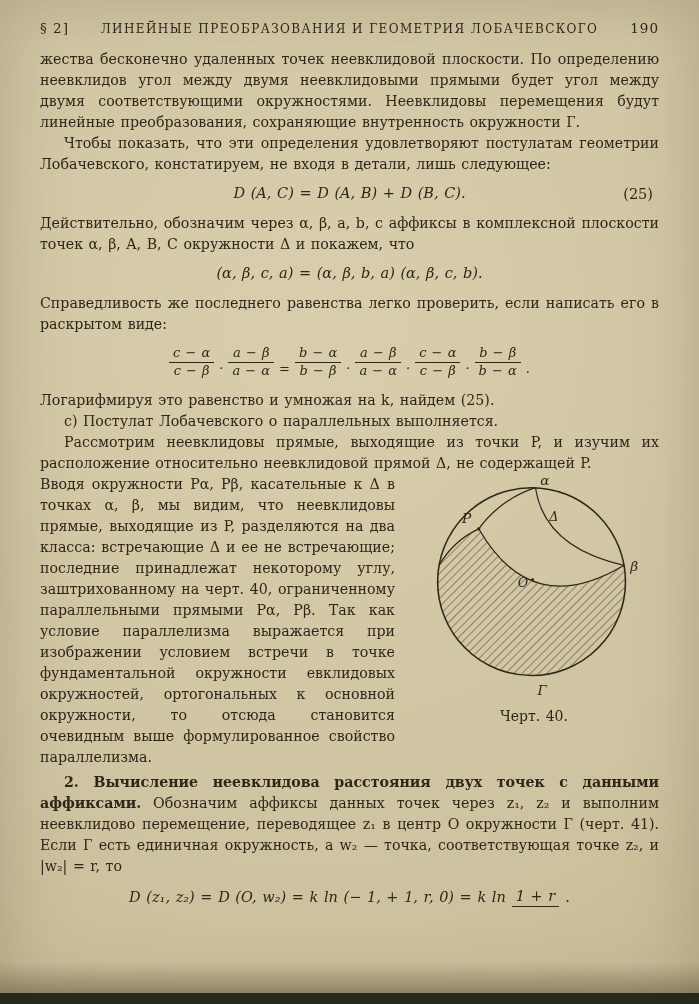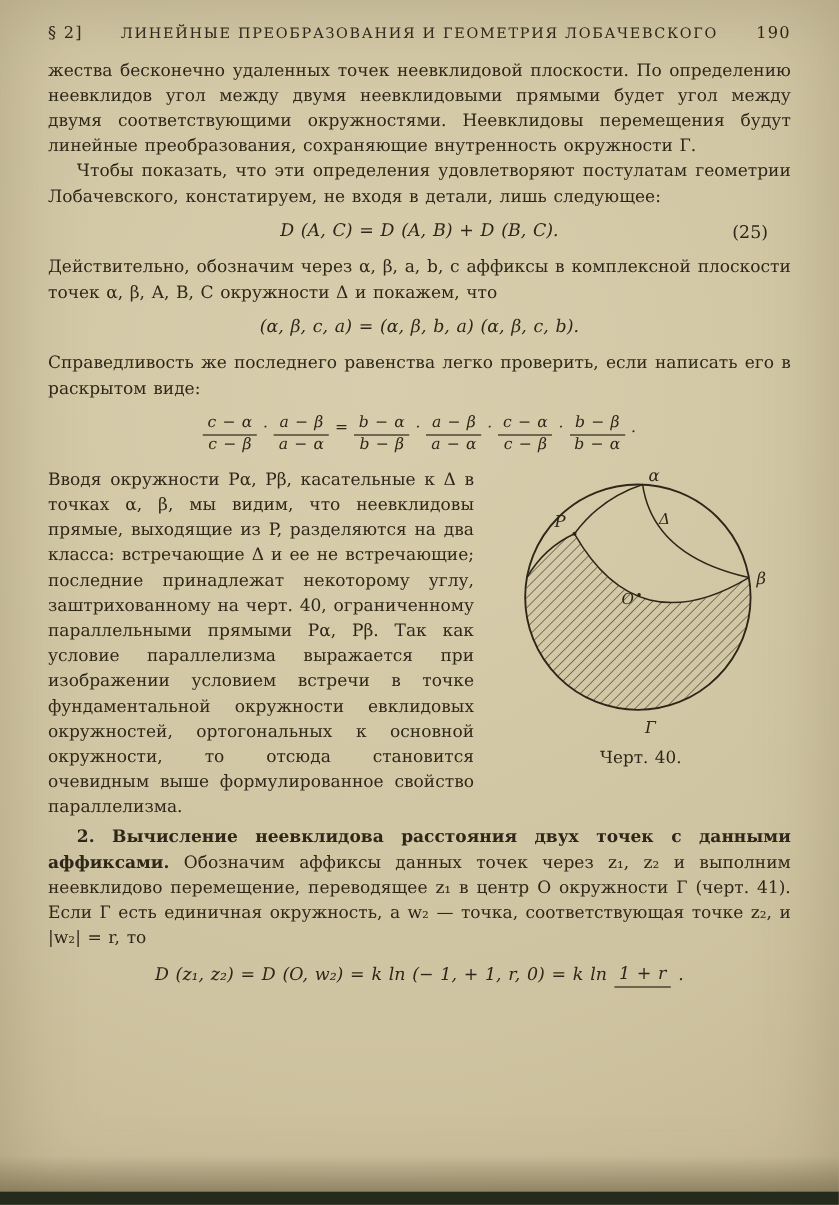--- a/index.html
+++ b/index.html
@@ -16,24 +16,24 @@
     box-shadow:inset 0 0 70px rgba(92,80,48,.28);
   }
   .page-inner { padding:20px 40px 0 40px; color:#2e2719; }
   .pagehead { display:flex; align-items:baseline; margin-bottom:13px; font-size:13.5px; }
   .sec { width:72px; letter-spacing:1px; }
   .ptitle { flex:1; text-align:right; font-size:12px; letter-spacing:1.4px; white-space:nowrap; }
   .pnum { width:72px; text-align:right; letter-spacing:1px; }
   .body-text { font-size:14.2px; line-height:21px; text-align:justify; word-spacing:1px; }
   p { margin:0; }
   .indent { text-indent:24px; }
-  .formula { text-align:center; font-style:italic; margin:8px 17px 9px; font-size:14.5px; }
+  .formula { text-align:center; font-style:italic; margin:8px 4px 9px; font-size:14.5px; }
   .formula-25 { position:relative; }
   .ftag { position:absolute; right:2px; top:1px; font-style:normal;text-align:center; }
-  .fracline { display:flex; justify-content:center; align-items:flex-start; gap:5px; font-size:13px; margin:11px 0; }
+  .fracline { display:flex; justify-content:center; align-items:flex-end; gap:5px; font-size:13px; margin:11px 0; }
   .distline { display:flex; justify-content:center; align-items:center; gap:6px; margin:10px 0 11px; }
   .frac { display:inline-block; text-align:center; vertical-align:middle; line-height:1.15; }
   .frac .num { display:block; border-bottom:1px solid #2e2719; padding:0 4px 1px; }
   .frac .den { display:block; padding:1px 4px 0; }
   .figwrap { overflow:visible; }
   .figure { float:right; width:250px; margin:0 0 2px 14px; text-align:center; }
   .figure svg { display:block; margin:0 auto; }
   figcaption { font-size:14px; margin-top:5px; }
   .sect-head { clear:both; padding-top:4px; }
   .bold { font-weight:700; }
@@ -98,20 +98,23 @@
           <span class="den">c − β</span>
         </span>
         <span>·</span>
         <span class="frac">
           <span class="num">b − β</span>
           <span class="den">b − α</span>
         </span>
         <span>.</span>
       </div>
 
+      <p>Логарифмируя это равенство и умножая на k, найдем (25).</p>
+      <p class="indent">с) Постулат Лобачевского о параллельных выполняется.</p>
+      <p class="indent">Рассмотрим неевклидовы прямые, выходящие из точки P, и изучим их расположение относительно неевклидовой прямой Δ, не содержащей P.</p>
 
       <div class="figwrap">
         <figure class="figure">
           <svg width="225" height="227" viewBox="0 0 230 232">
             <defs>
               <pattern id="hatch" width="6" height="6" patternUnits="userSpaceOnUse" patternTransform="rotate(45)">
                 <line x1="0" y1="0" x2="0" y2="6" stroke="#3b3325" stroke-width="1"></line>
               </pattern>
             </defs>
 

